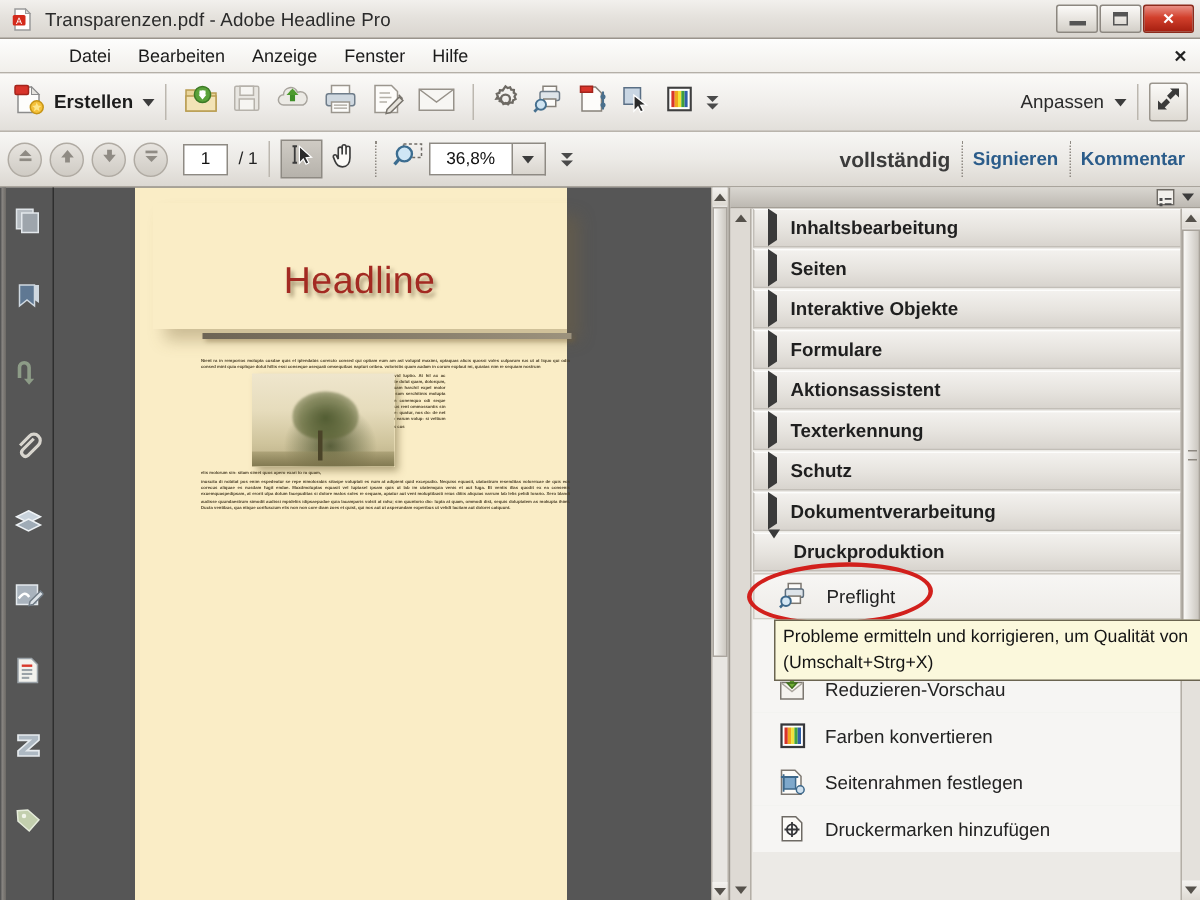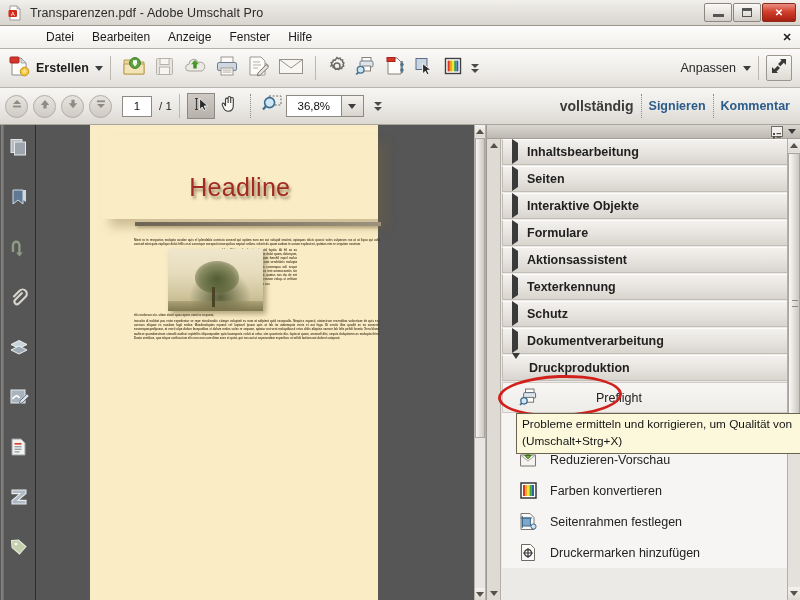--- a/index.html
+++ b/index.html
@@ -224,21 +224,20 @@
   .tri-r{ width:0;height:0;border-top:4px solid transparent;border-bottom:4px solid transparent;border-left:6px solid #3a3a3a;}
   .tri-d{ width:0;height:0;border-left:4px solid transparent;border-right:4px solid transparent;border-top:6px solid #3a3a3a;}
   .cat .lbl{ font-size:12.5px; font-weight:bold; color:#1f1f1f; white-space:nowrap;}
 
   .subitem{
     height:31px; display:flex; align-items:center; background:#f6f5f3;
   }
   .subitem.selected{
     background:linear-gradient(180deg,#f7f6f4 0%,#eeecE8 100%);
     border:1px solid #cfcbc4;
-    gap:45px;
   }
   .subitem .sicon{ width:20px;height:20px;margin-left:16px;margin-right:12px;flex:0 0 auto;
     display:flex;align-items:center;justify-content:center; }
   .subitem .slbl{ font-size:12.5px; color:#222; white-space:nowrap; }
 
   
   .rp-rscroll{
     position:absolute; right:0; top:14px; width:13px; height:461px;
     background:#e4e1dc; border-left:1px solid #b3aea6;
   }
@@ -275,21 +274,21 @@
 
   <div class="titlebar">
     <span class="tb-icon">
       <svg width="16" height="16" viewBox="0 0 16 16">
         <path d="M3 1h7l3 3v11H3z" fill="#fff" stroke="#9a9a9a" stroke-width="1"></path>
         <path d="M10 1l3 3h-3z" fill="#ddd" stroke="#9a9a9a" stroke-width=".7"></path>
         <rect x="1.5" y="5" width="8.5" height="7" rx="1" fill="#d42a1c"></rect>
         <text x="5.7" y="10.8" font-size="6" fill="#fff" text-anchor="middle" font-family="Liberation Sans">A</text>
       </svg>
     </span>
-    <span class="tb-title">Transparenzen.pdf - Adobe Umschalt Pro</span>
+    <span class="tb-title">Transparenzen.pdf - Adobe Headline Pro</span>
     <div class="wincontrols">
       <div class="wc">
           <i class="glyph-min"></i>
         </div>
       <div class="wc">
           <i class="glyph-max"></i>
         </div>
       <div class="wc close">
           <span>✕</span>
         </div>

